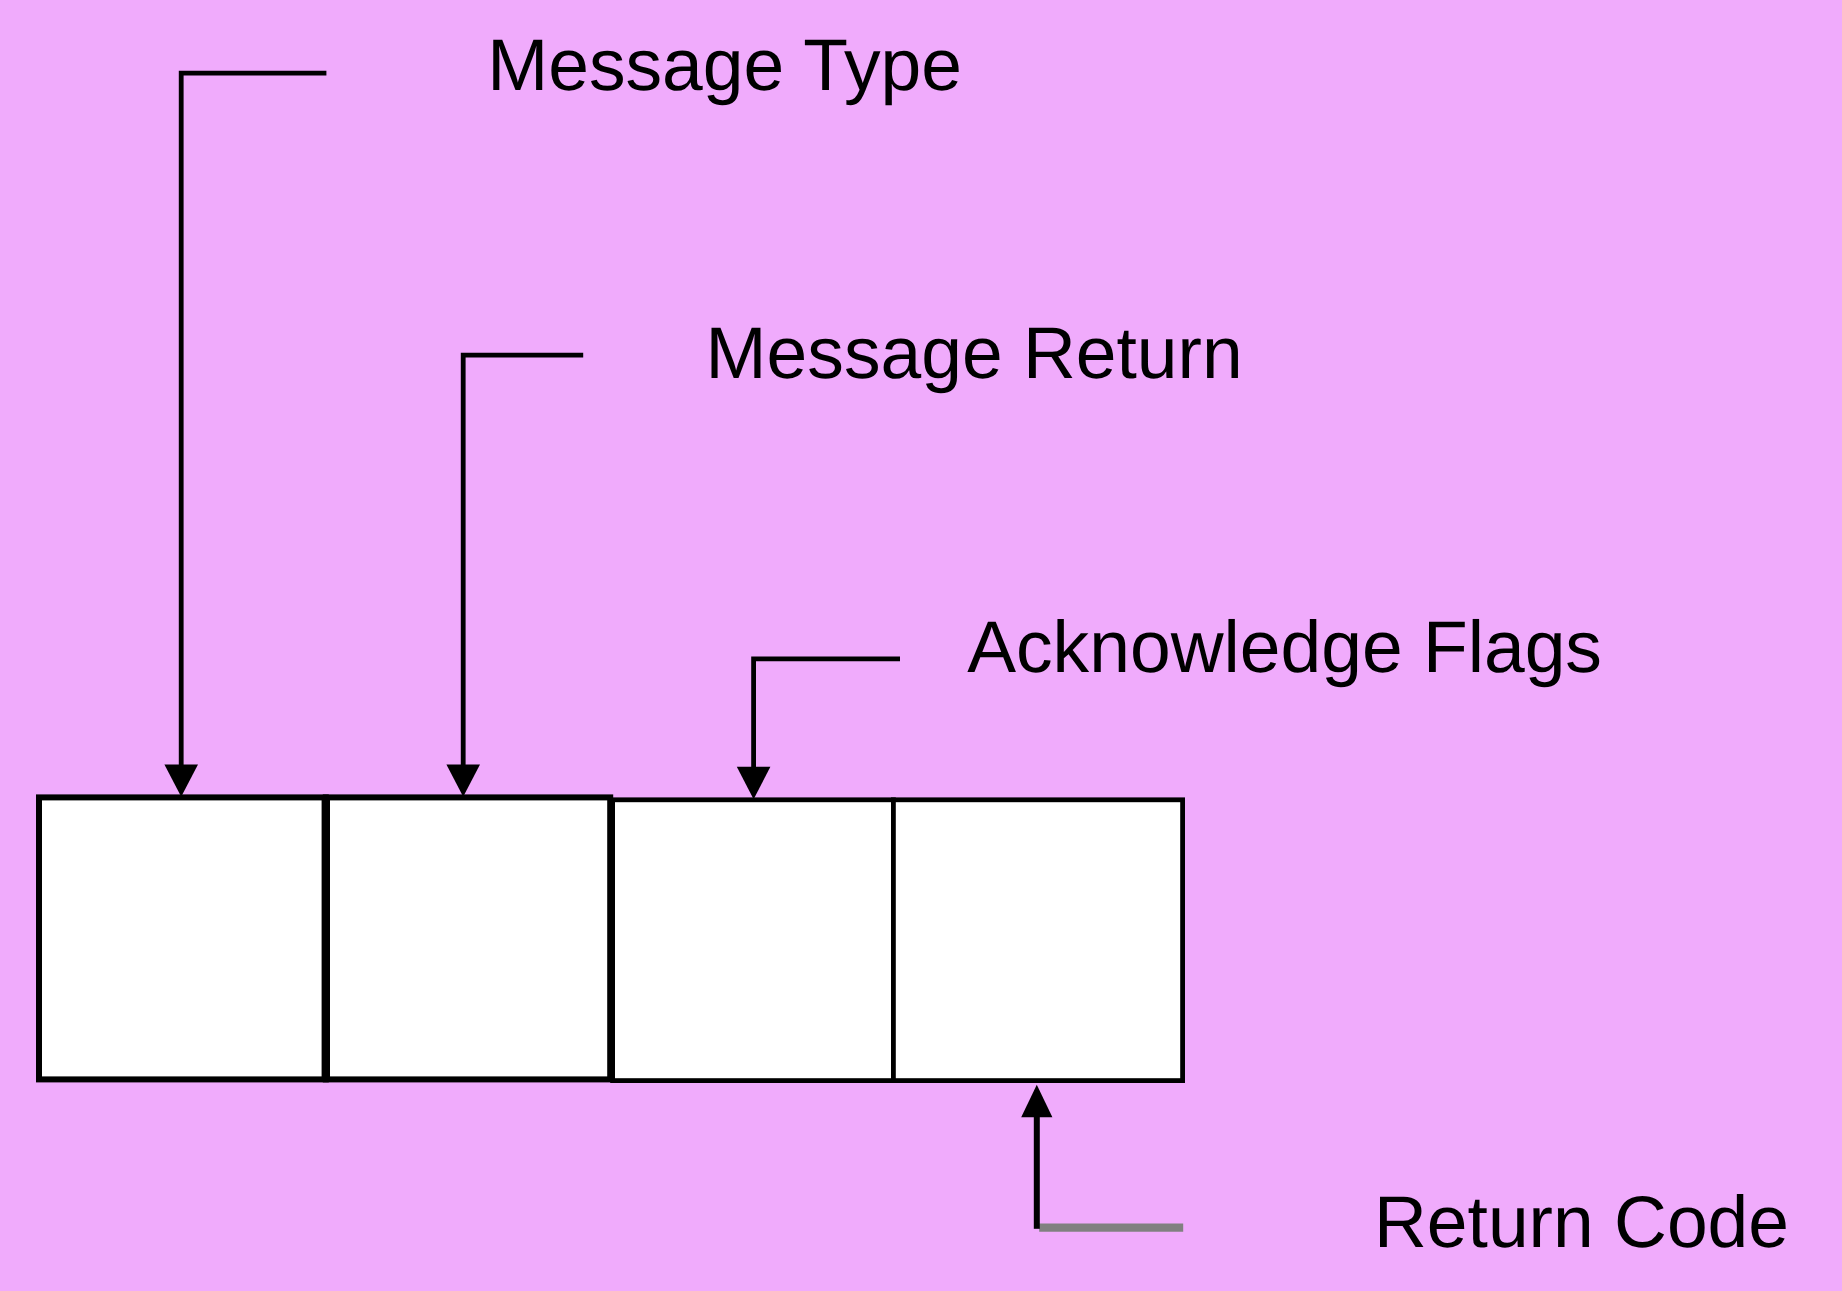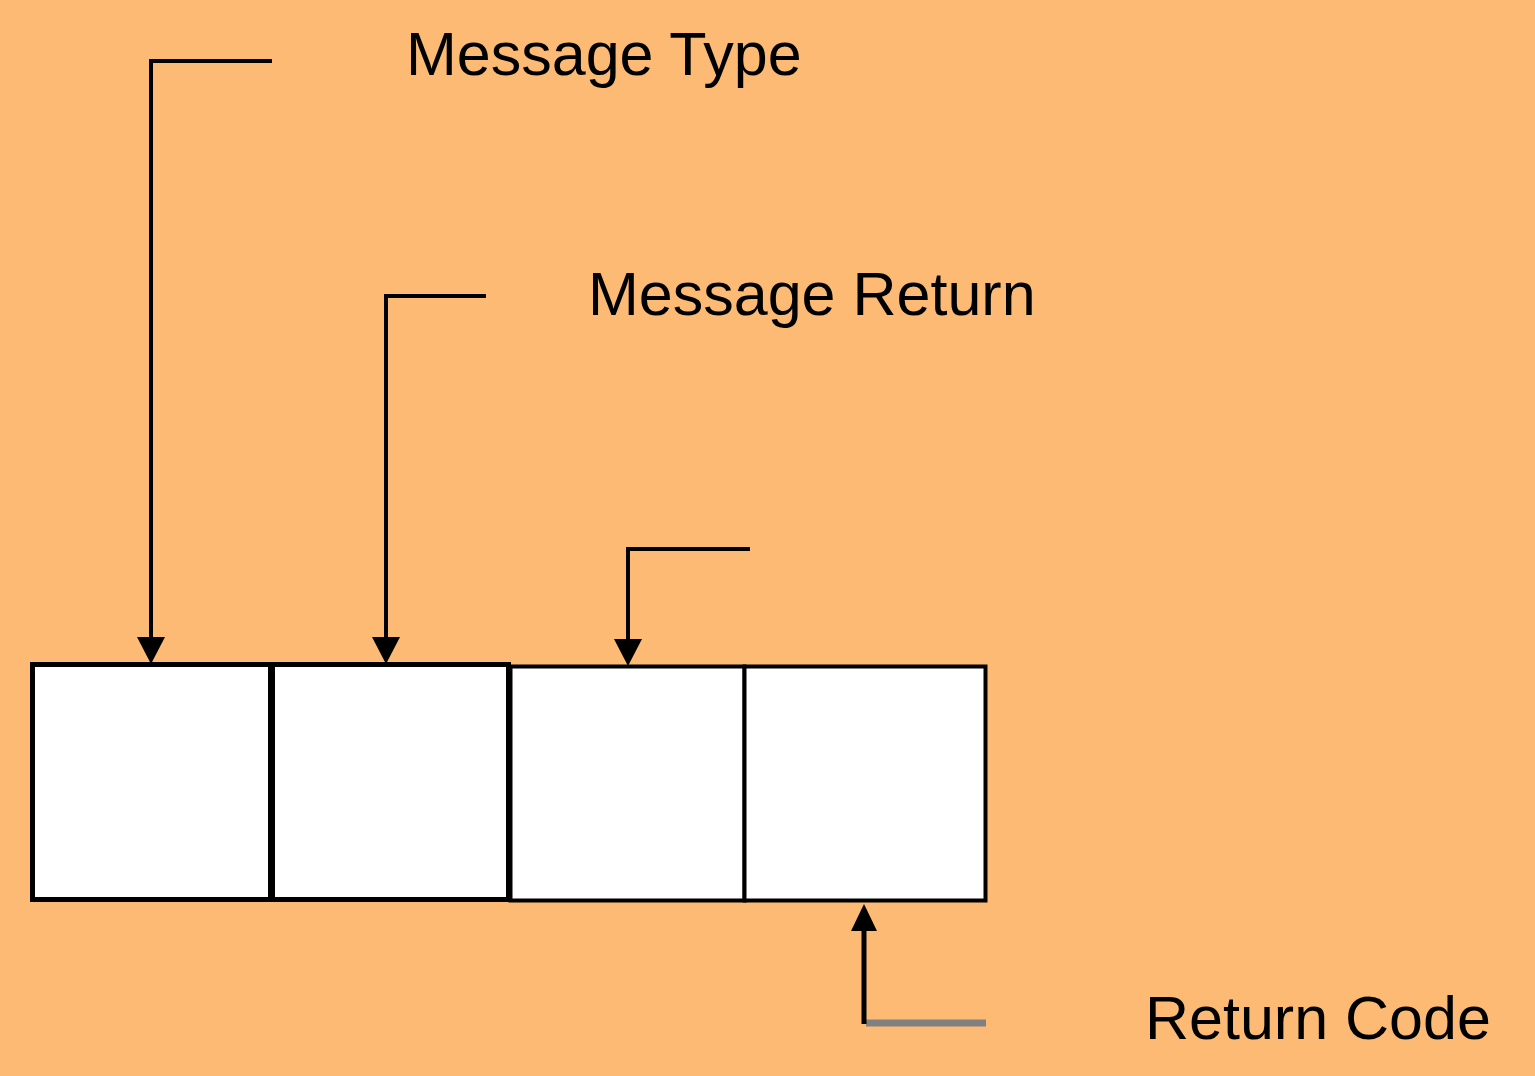--- a/index.html
+++ b/index.html
@@ -8,21 +8,21 @@
     padding: 0;
     background: #ffffff;
   }
   body {
     font-family: "Liberation Sans", sans-serif;
   }
   #canvas {
     position: relative;
     width: 1535px;
     height: 1076px;
-    background: #fdba74;
+    background: #f0abfc;
     overflow: hidden;
   }
   #diagram-svg {
     position: absolute;
     left: 0;
     top: 0;
     width: 1535px;
     height: 1076px;
     display: block;
   }
@@ -96,16 +96,17 @@
       <line x1="864" y1="1024" x2="864" y2="930" stroke="#000000" stroke-width="5"></line>
       <polygon points="851,931 877,931 864,904" fill="#000000"></polygon>
     </g>
 
   </svg>
 
   <div class="callout-label" id="label-message-type">Message Type</div>
 
   <div class="callout-label" id="label-message-length">Message Return</div>
 
+  <div class="callout-label" id="label-acknowledge-flags">Acknowledge Flags</div>
 
   <div class="callout-label" id="label-return-code">Return Code</div>
 
 </div>
 
 </body></html>

